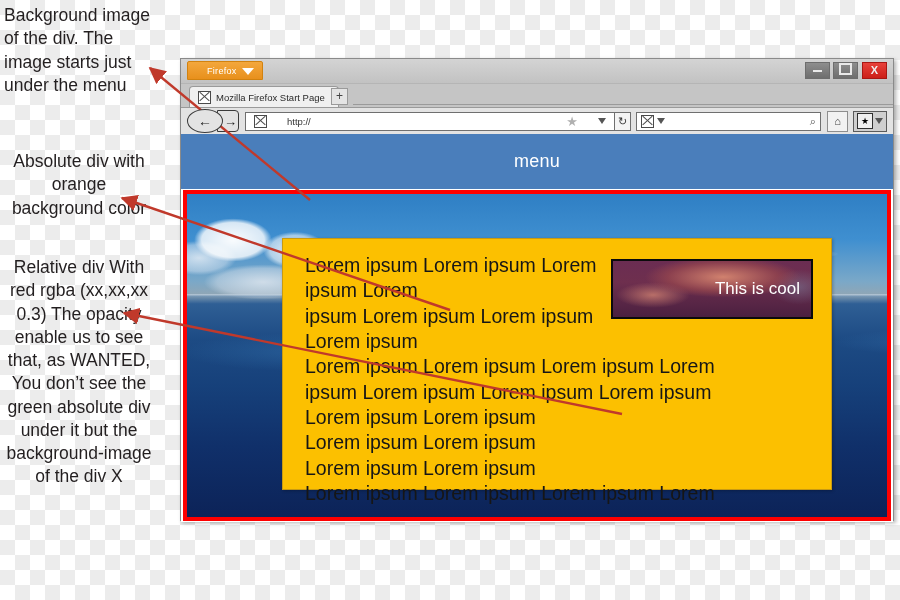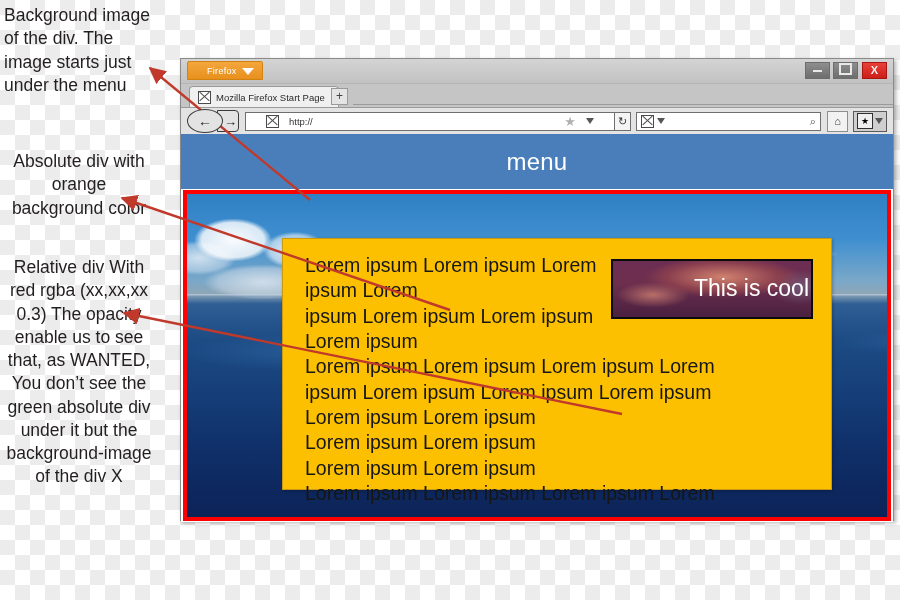--- a/index.html
+++ b/index.html
@@ -197,22 +197,22 @@
     flex: none; background: #e3e3e3; padding-left:5px; box-sizing:border-box;
   }
   #urlbar {
     flex: 1 1 auto;
     height: 19px;
     margin-left: 6px;
     background: #fff;
     border: 1px solid #6f6f6f;
     display: flex;
     align-items: center;
-    gap: 10px;
-    padding: 0 20px;
+    gap: 20px;
+    padding: 0 8px;
     font-size: 9.5px;
     color: #333;
     box-sizing: border-box;
     min-width: 0;
   }
   #urlbar .spacer { flex: 1 1 auto; }
   .caret-sm {
     width: 0; height: 0; flex: none;
     border-left: 4px solid transparent;
     border-right: 4px solid transparent;
@@ -257,21 +257,21 @@
     background: #ffffff;
     overflow: hidden;
   }
 
   
   #menu-bar {
     position: relative;
     height: 55px;
     background: #4a7ebb;
     color: #ffffff;
-    font-size: 24px;
+    font-size: 18px;
     display: flex;
     align-items: center;
     justify-content: center;
     letter-spacing: .2px;
   }
 
   
   #relative-div {
     position: absolute;
     left: 2px; right: 2px;
@@ -366,25 +366,25 @@
     position: relative;
     background:
       radial-gradient(ellipse 100px 26px at 110px 16px, rgba(214,134,112,.95) 0%, rgba(160,76,78,.6) 55%, rgba(255,255,255,0) 78%),
       radial-gradient(ellipse 46px 16px at 40px 34px, rgba(206,128,112,.8) 0%, rgba(255,255,255,0) 80%),
       radial-gradient(ellipse 36px 22px at 186px 26px, rgba(120,120,150,.55) 0%, rgba(255,255,255,0) 80%),
       linear-gradient(to bottom, #6b2d52 0%, #6e2f4e 38%, #5b2747 70%, #4b2040 100%);
     overflow: hidden;
   }
   #cool-label {
     position: absolute;
-    right: 2px;
+    right: 11px;
     top: 50%;
     transform: translateY(-50%);
     color: #ffffff;
-    font-size: 23px;
+    font-size: 17px;
     white-space: nowrap;
   }
 
   
   #arrows {
     position: absolute;
     left: 0; top: 0;
     width: 900px; height: 600px;
     pointer-events: none;
   }

